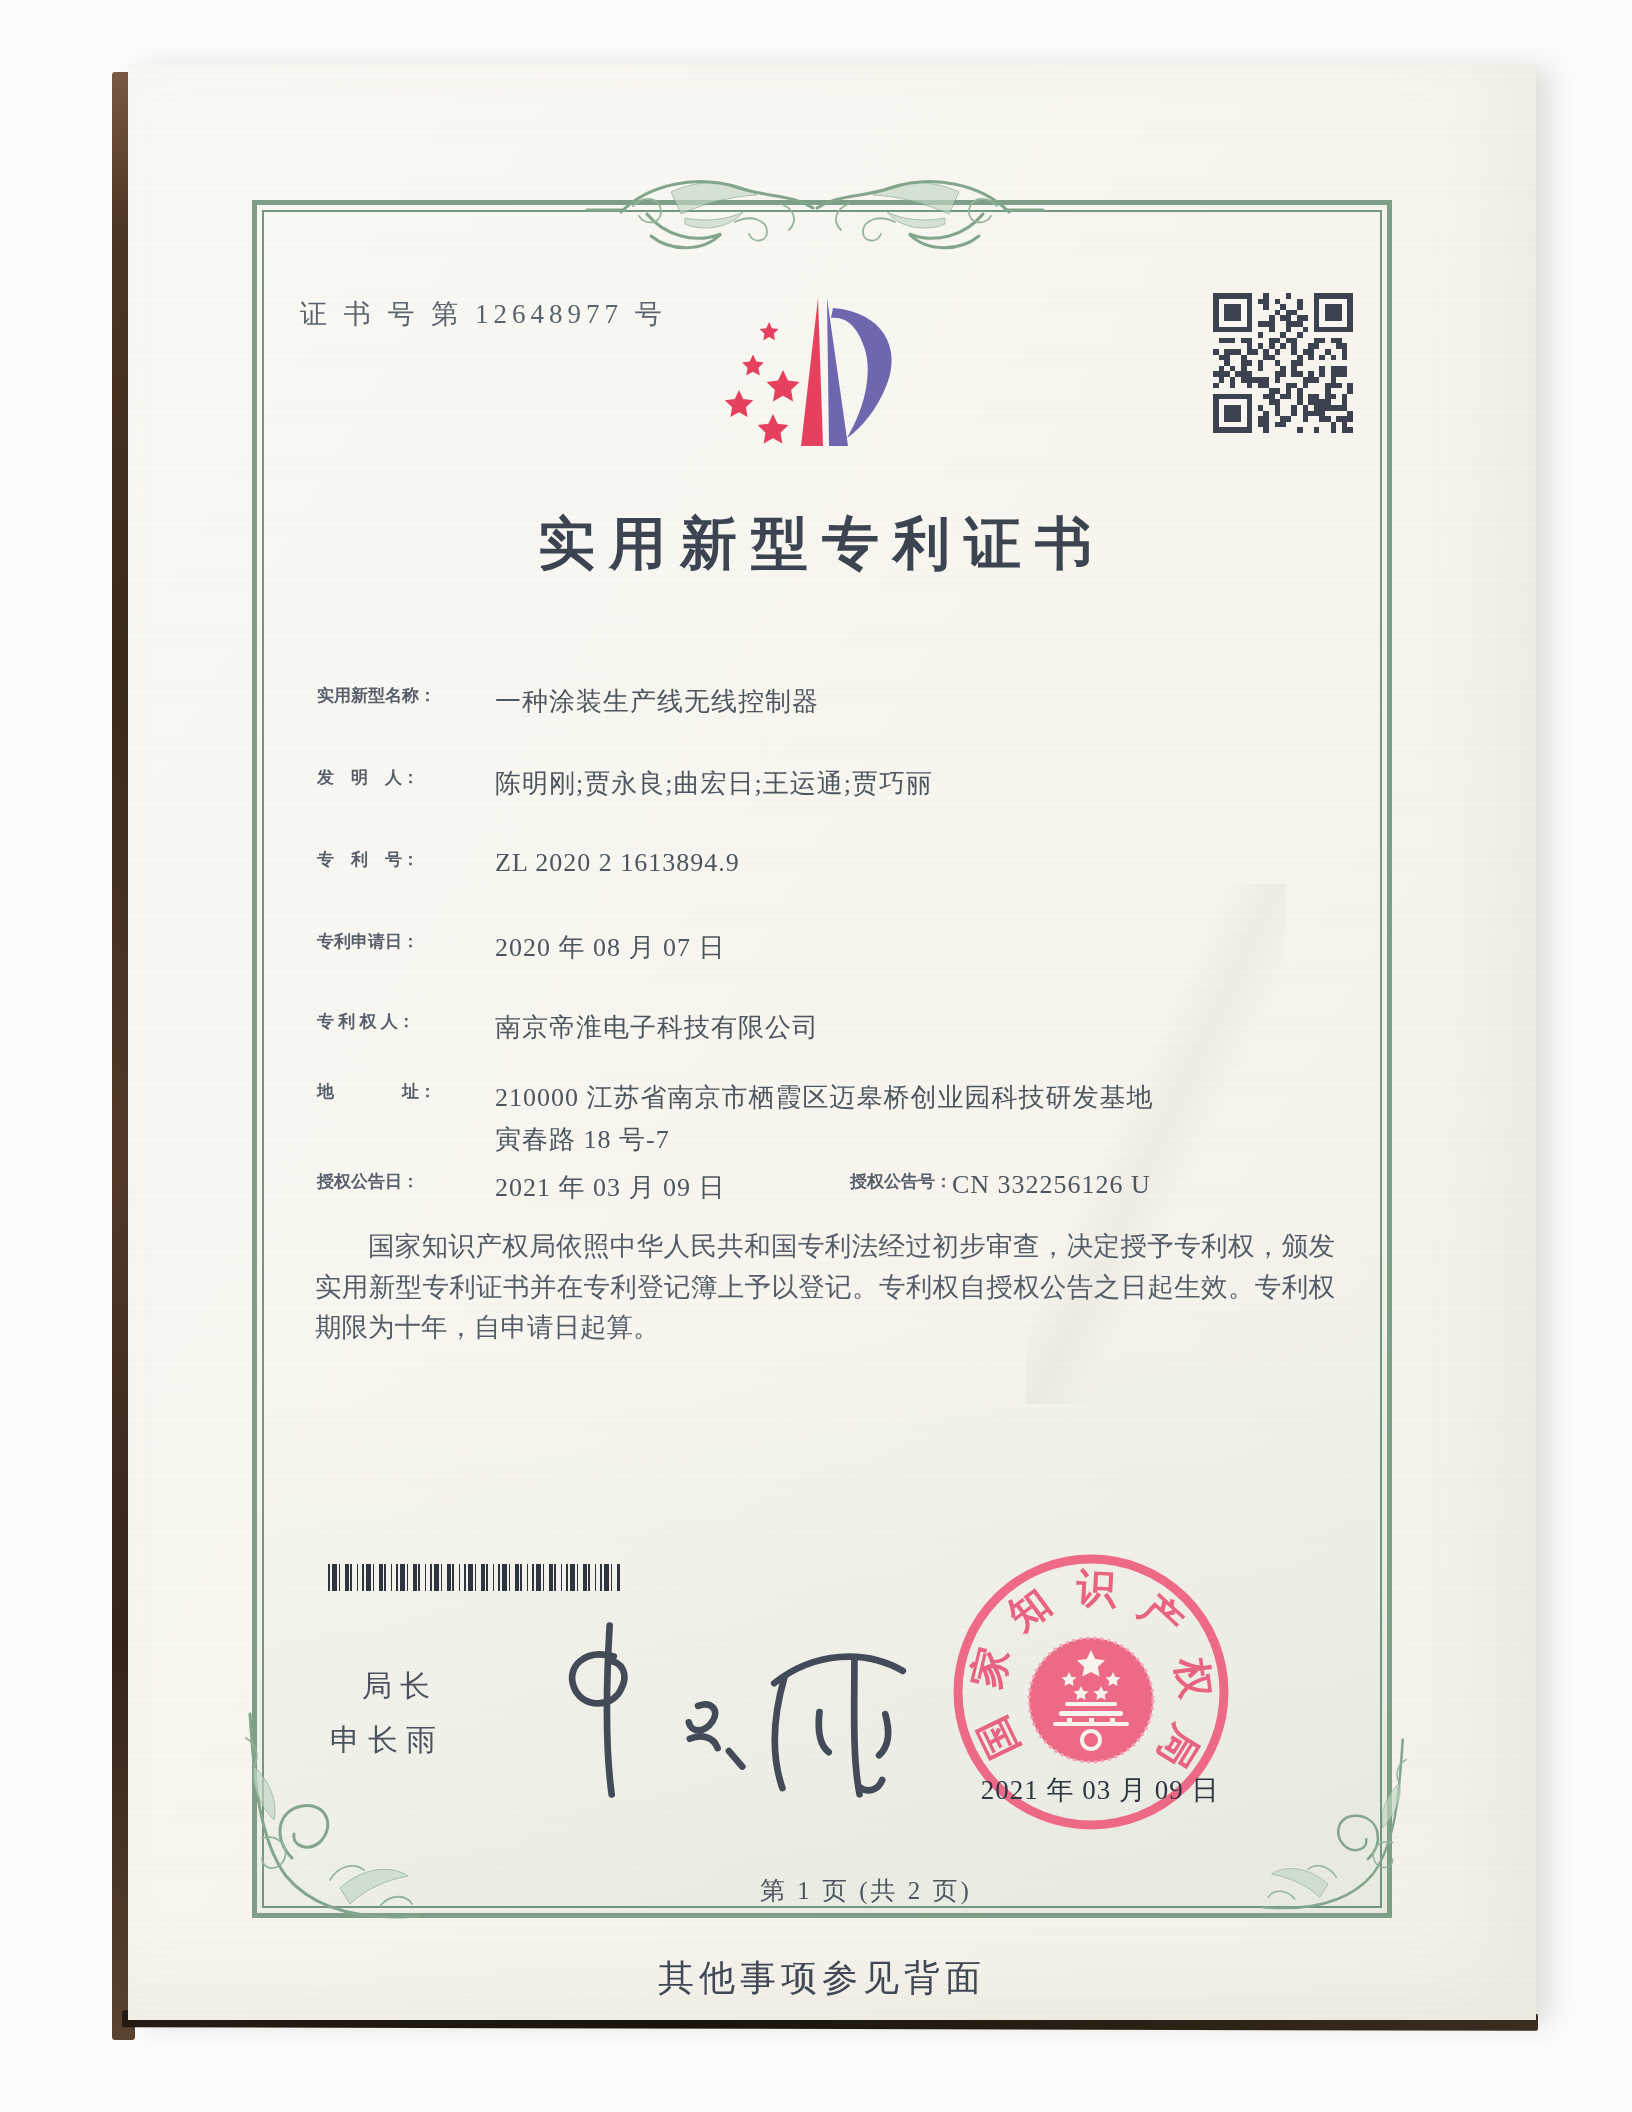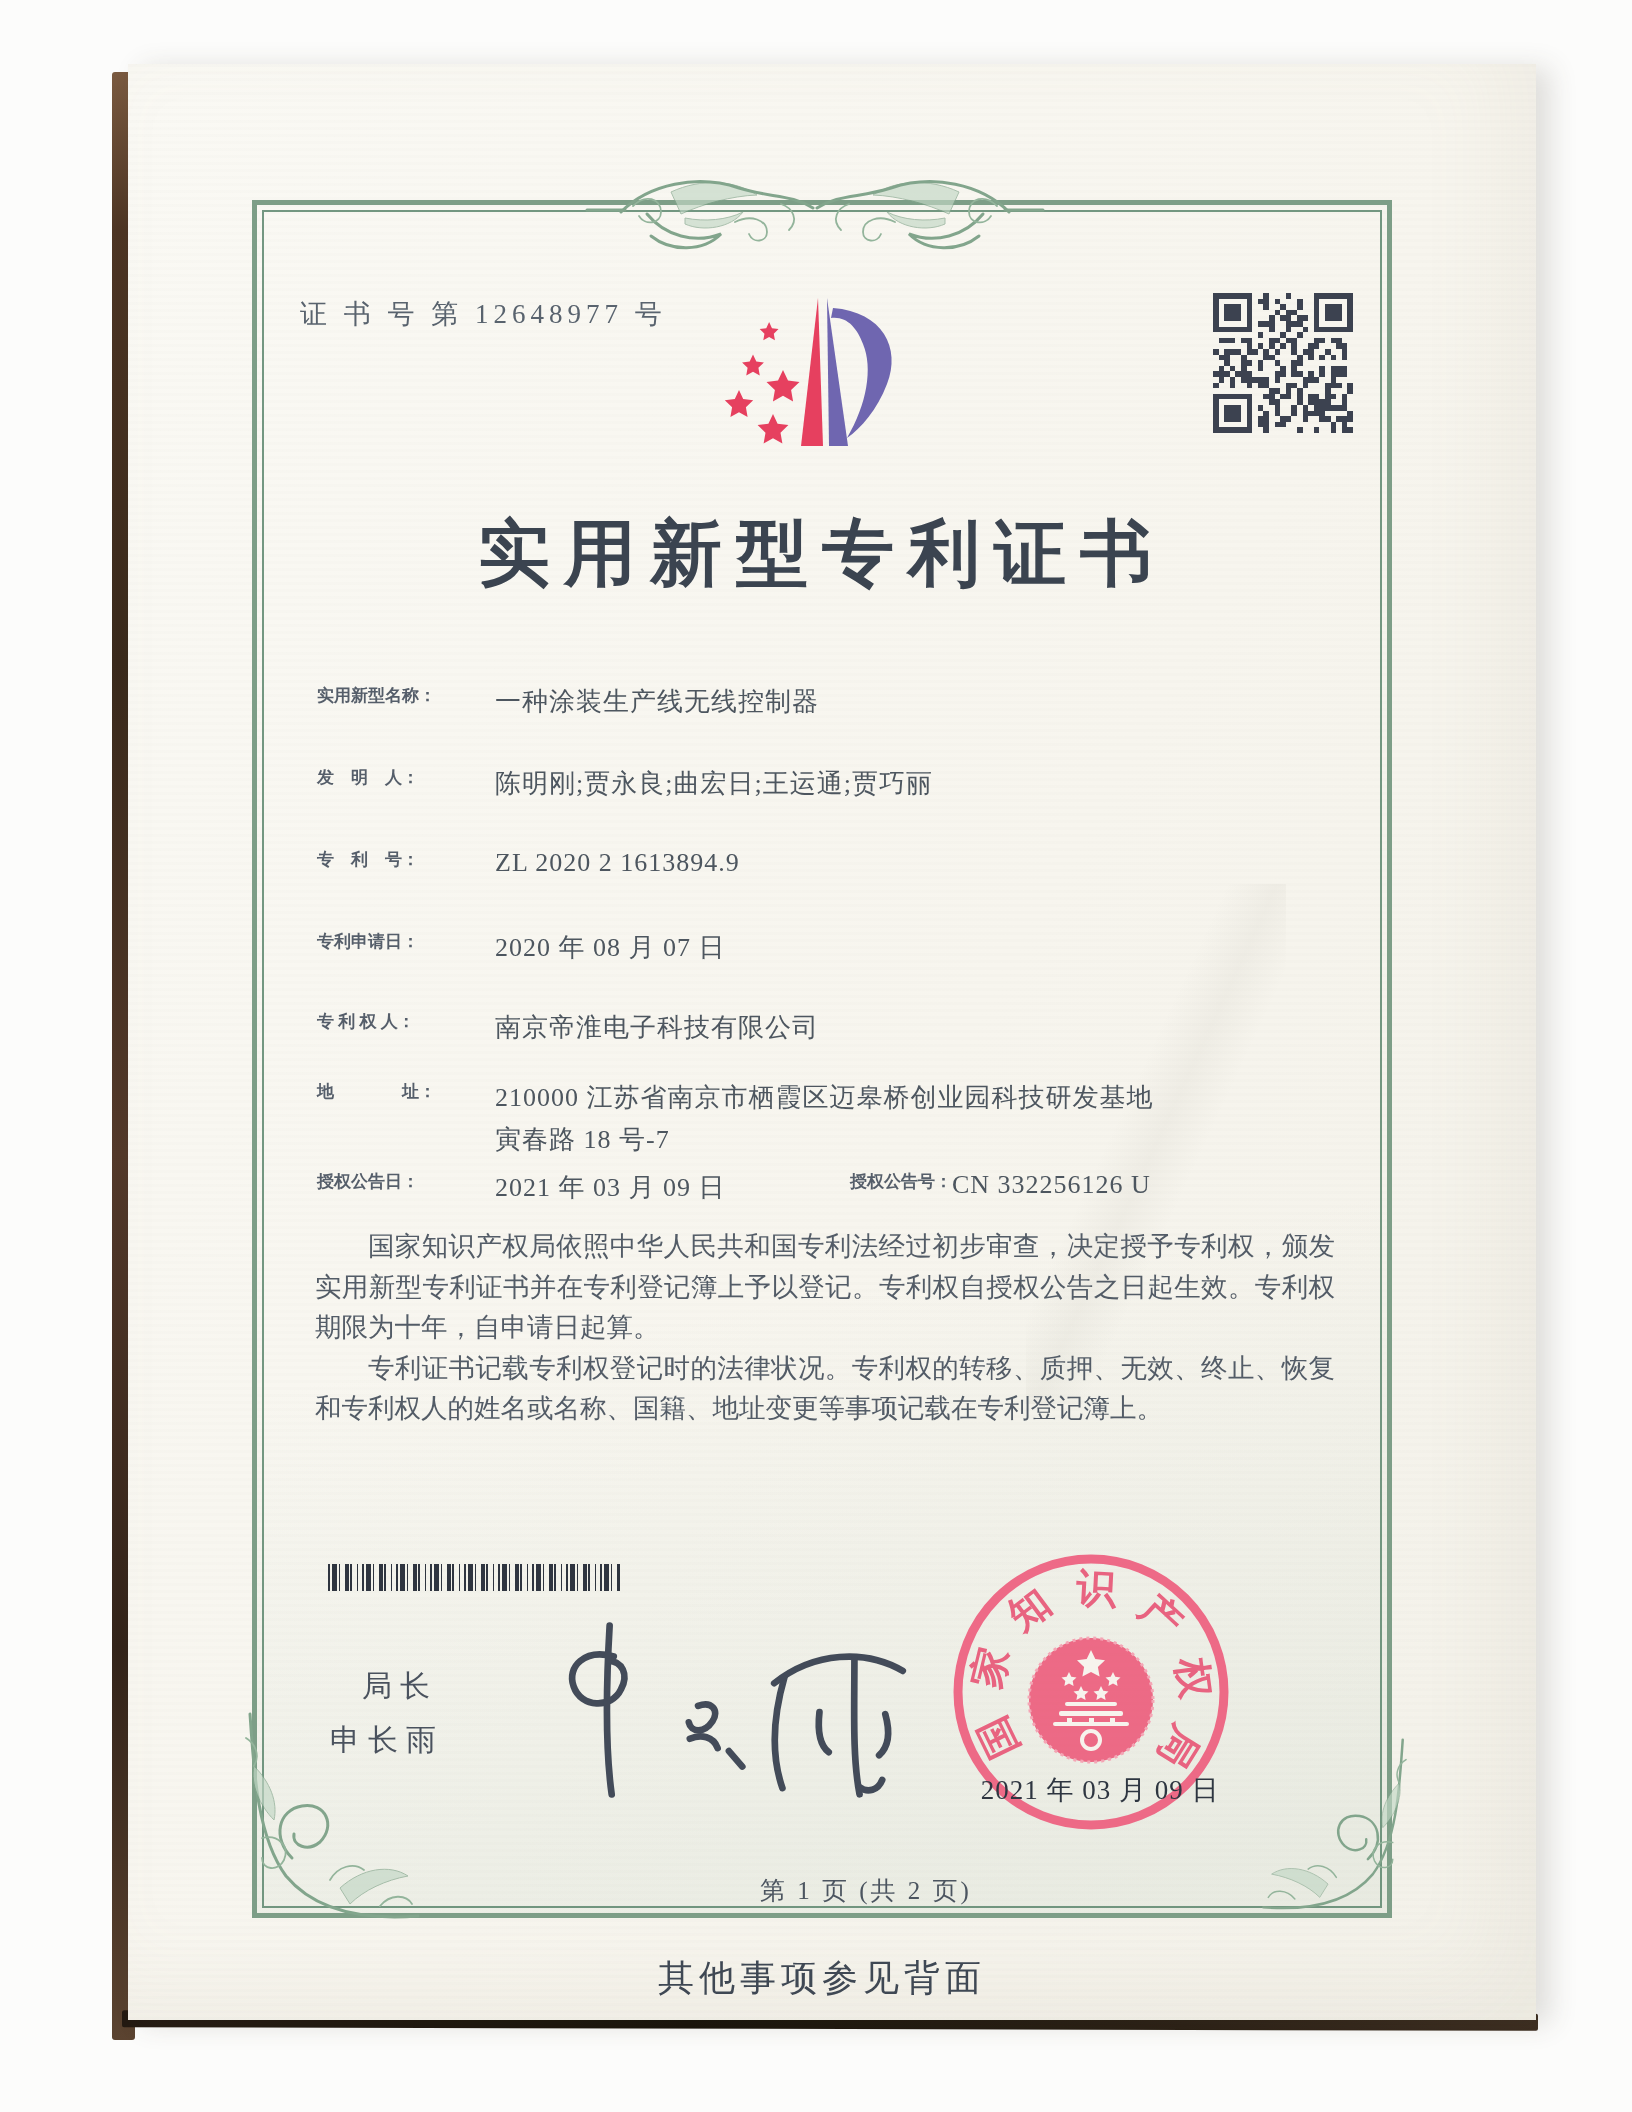--- a/index.html
+++ b/index.html
@@ -51,21 +51,21 @@
   .orn-stroke.thin{stroke-width:1.8;stroke:#93b49b;}
   .orn-fill{fill:#c2d7c5;opacity:.65;stroke:#7fa288;stroke-width:1;}
   
   .cert-no{
     position:absolute;left:172px;top:232px;font-size:27px;letter-spacing:5px;color:#59636e;
   }
   .logo{position:absolute;left:587px;top:222px;width:205px;height:172px;}
   .qr{position:absolute;left:1085px;top:229px;width:140px;height:140px;}
   .doc-title{
     position:absolute;left:124px;top:442px;width:1140px;text-align:center;
-    font-size:72px;font-weight:bold;letter-spacing:14px;color:#3b4450;
+    font-size:57px;font-weight:bold;letter-spacing:14px;color:#3b4450;
   }
   
   .fields{position:absolute;left:189px;top:620px;width:1080px;font-size:26px;color:#515a66;}
   .frow{position:absolute;left:0;white-space:nowrap;}
   .flabel{display:inline-block;width:178px;font-size:17px;vertical-align:top;color:#555e6a;font-weight:bold;}
   .fvalue{display:inline-block;letter-spacing:1px;color:#4d565f;}
   .addr2{position:absolute;left:178px;}
   .grant-right{position:absolute;left:533px;top:0;white-space:nowrap;}
   .grant-right .flabel{width:auto;}
   
@@ -412,21 +412,20 @@
     <div class="frow" style="top:486px;width:1080px;">
       <span class="flabel">授权公告日：</span><span class="fvalue">2021 年 03 月 09 日</span>
       <span class="grant-right">
         <span class="flabel">授权公告号：</span><span class="fvalue">CN 332256126 U</span>
       </span>
     </div>
   </div>
 
   <div class="legal">
     <p>国家知识产权局依照中华人民共和国专利法经过初步审查，决定授予专利权，颁发实用新型专利证书并在专利登记簿上予以登记。专利权自授权公告之日起生效。专利权期限为十年，自申请日起算。</p>
-    <p>专利证书记载专利权登记时的法律状况。专利权的转移、质押、无效、终止、恢复和专利权人的姓名或名称、国籍、地址变更等事项记载在专利登记簿上。</p>
   </div>
 
   <div class="barcode"></div>
 
   <div class="signoff-title">局长</div>
   <div class="signoff-name">申长雨</div>
 
   <div class="signature">
     <svg viewBox="0 0 420 180" width="432" height="188">
       <path d="M96,38 C68,30 50,48 57,67 C64,88 94,89 103,70 C111,55 104,43 91,42"></path>

